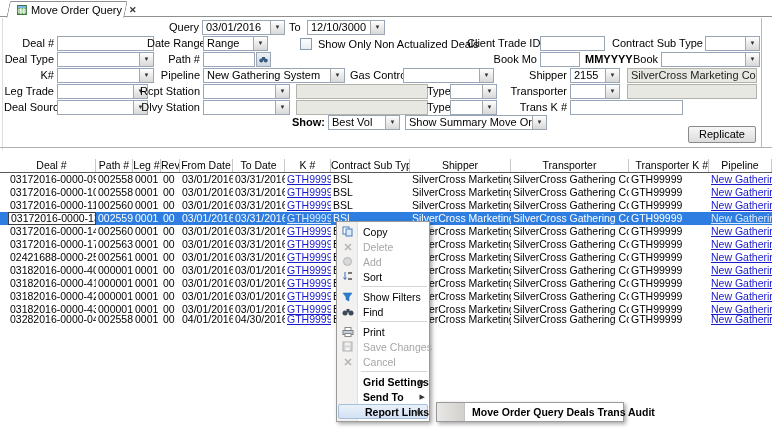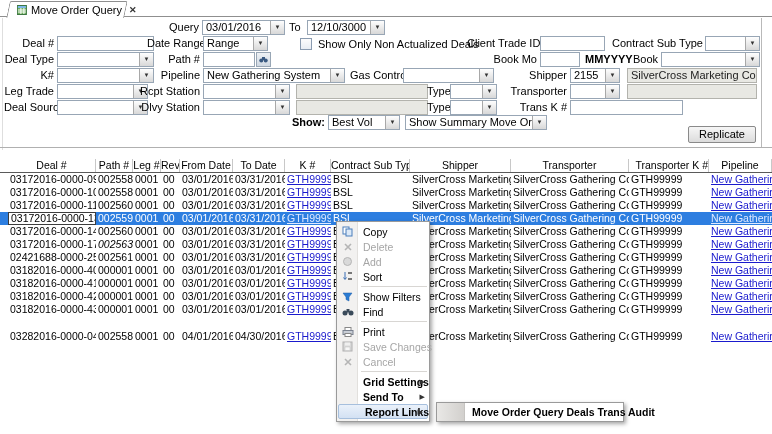--- a/index.html
+++ b/index.html
@@ -271,21 +271,21 @@
           <div class="gc" style="left: 233px; width: 52px;">03/31/2016</div>
           <div class="gc link" style="left: 285px; width: 46px;">GTH99999</div>
           <div class="gc" style="left: 331px; width: 79px;">BSL</div>
           <div class="gc" style="left: 410px; width: 101px;">SilverCross Marketing Co</div>
           <div class="gc" style="left: 511px; width: 118px;">SilverCross Gathering Co</div>
           <div class="gc" style="left: 629px; width: 80px;">GTH99999</div>
           <div class="gc link" style="left: 709px; width: 63px;">New Gathering System</div>
         </div>
         <div class="grow" style="top: 88px;">
           <div class="gc" style="left: 8px; width: 88px;">03172016-0000-17</div>
-          <div class="gc" style="left: 96px; width: 37px; font-style: italic;">002563</div>
+          <div class="gc" style="left: 96px; width: 37px;">002563</div>
           <div class="gc" style="left: 133px; width: 28px;">0001</div>
           <div class="gc" style="left: 161px; width: 19px;">00</div>
           <div class="gc" style="left: 180px; width: 53px;">03/01/2016</div>
           <div class="gc" style="left: 233px; width: 52px;">03/31/2016</div>
           <div class="gc link" style="left: 285px; width: 46px;">GTH99999</div>
           <div class="gc" style="left: 331px; width: 79px;">BSL</div>
           <div class="gc" style="left: 410px; width: 101px;">SilverCross Marketing Co</div>
           <div class="gc" style="left: 511px; width: 118px;">SilverCross Gathering Co</div>
           <div class="gc" style="left: 629px; width: 80px;">GTH99999</div>
           <div class="gc link" style="left: 709px; width: 63px;">New Gathering System</div>
@@ -353,21 +353,21 @@
           <div class="gc" style="left: 161px; width: 19px;">00</div>
           <div class="gc" style="left: 180px; width: 53px;">03/01/2016</div>
           <div class="gc" style="left: 233px; width: 52px;">03/01/2016</div>
           <div class="gc link" style="left: 285px; width: 46px;">GTH99999</div>
           <div class="gc" style="left: 331px; width: 79px;">BSL</div>
           <div class="gc" style="left: 410px; width: 101px;">SilverCross Marketing Co</div>
           <div class="gc" style="left: 511px; width: 118px;">SilverCross Gathering Co</div>
           <div class="gc" style="left: 629px; width: 80px;">GTH99999</div>
           <div class="gc link" style="left: 709px; width: 63px;">New Gathering System</div>
         </div>
-        <div class="grow" style="top: 180px; text-decoration: underline;">
+        <div class="grow" style="top: 163px; text-decoration: underline;">
           <div class="gc" style="left: 8px; width: 88px;">03282016-0000-04</div>
           <div class="gc" style="left: 96px; width: 37px;">002558</div>
           <div class="gc" style="left: 133px; width: 28px;">0001</div>
           <div class="gc" style="left: 161px; width: 19px;">00</div>
           <div class="gc" style="left: 180px; width: 53px;">04/01/2016</div>
           <div class="gc" style="left: 233px; width: 52px;">04/30/2016</div>
           <div class="gc link" style="left: 285px; width: 46px;">GTH99999</div>
           <div class="gc" style="left: 331px; width: 79px;">BSL</div>
           <div class="gc" style="left: 410px; width: 101px;">SilverCross Marketing Co</div>
           <div class="gc" style="left: 511px; width: 118px;">SilverCross Gathering Co</div>

